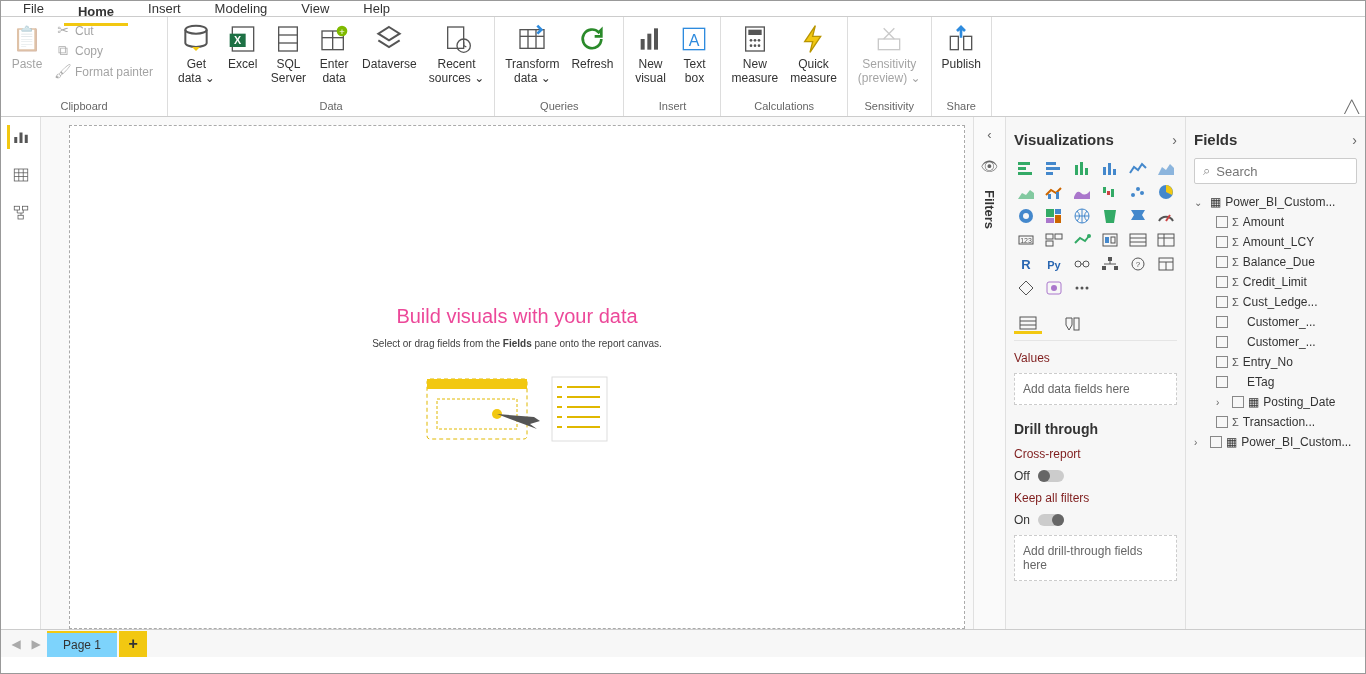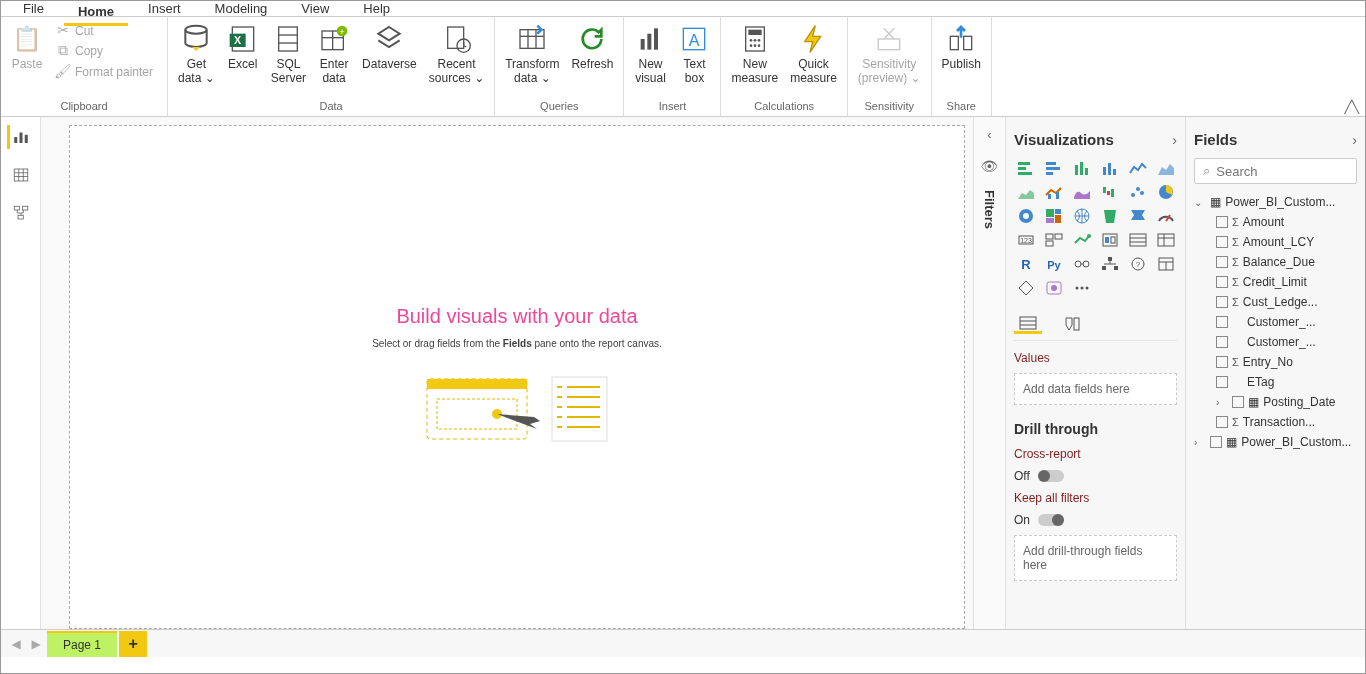--- a/index.html
+++ b/index.html
@@ -69,21 +69,21 @@
 .tree-item .arrow { width: 12px; font-size: 10px; color: #666; flex-shrink: 0; }
 .tree-item .cb { width: 12px; height: 12px; border: 1px solid #888; flex-shrink: 0; }
 .tree-item .sigma { font-size: 11px; color: #555; flex-shrink: 0; }
 .tree-item .tbl { font-size: 12px; flex-shrink: 0; }
 .tree-item.child { padding-left: 22px; }
 .tree-item .name { overflow: hidden; text-overflow: ellipsis; flex: 1; }
 
 
 .page-tabs { height: 28px; border-top: 1px solid #ccc; display: flex; align-items: center; padding: 0 6px; gap: 2px; background: #f7f7f7; }
 .page-tabs .nav { width: 18px; text-align: center; color: #aaa; font-size: 12px; cursor: pointer; }
-.page-tabs .pg { padding: 5px 16px; background: #bef264; border-top: 2px solid #f2c811; font-size: 12px; cursor: pointer; }
+.page-tabs .pg { padding: 5px 16px; background: #7dd3fc; border-top: 2px solid #f2c811; font-size: 12px; cursor: pointer; }
 .page-tabs .add { width: 28px; height: 26px; background: #f2c811; display: flex; align-items: center; justify-content: center; font-size: 16px; font-weight: bold; color: #333; cursor: pointer; }
 </style>
 </head>
 <body>
 
 <div class="menubar">
   <div class="tab file">File</div>
   <div class="tab active">Home</div>
   <div class="tab">Insert</div>
   <div class="tab">Modeling</div>

